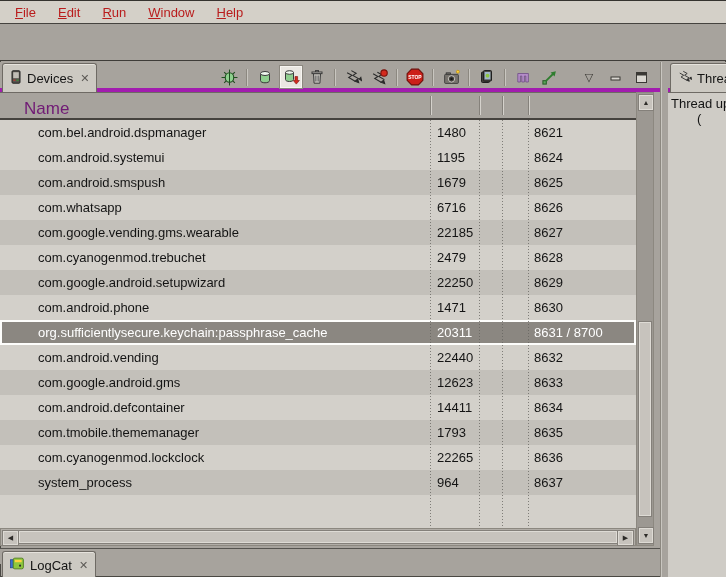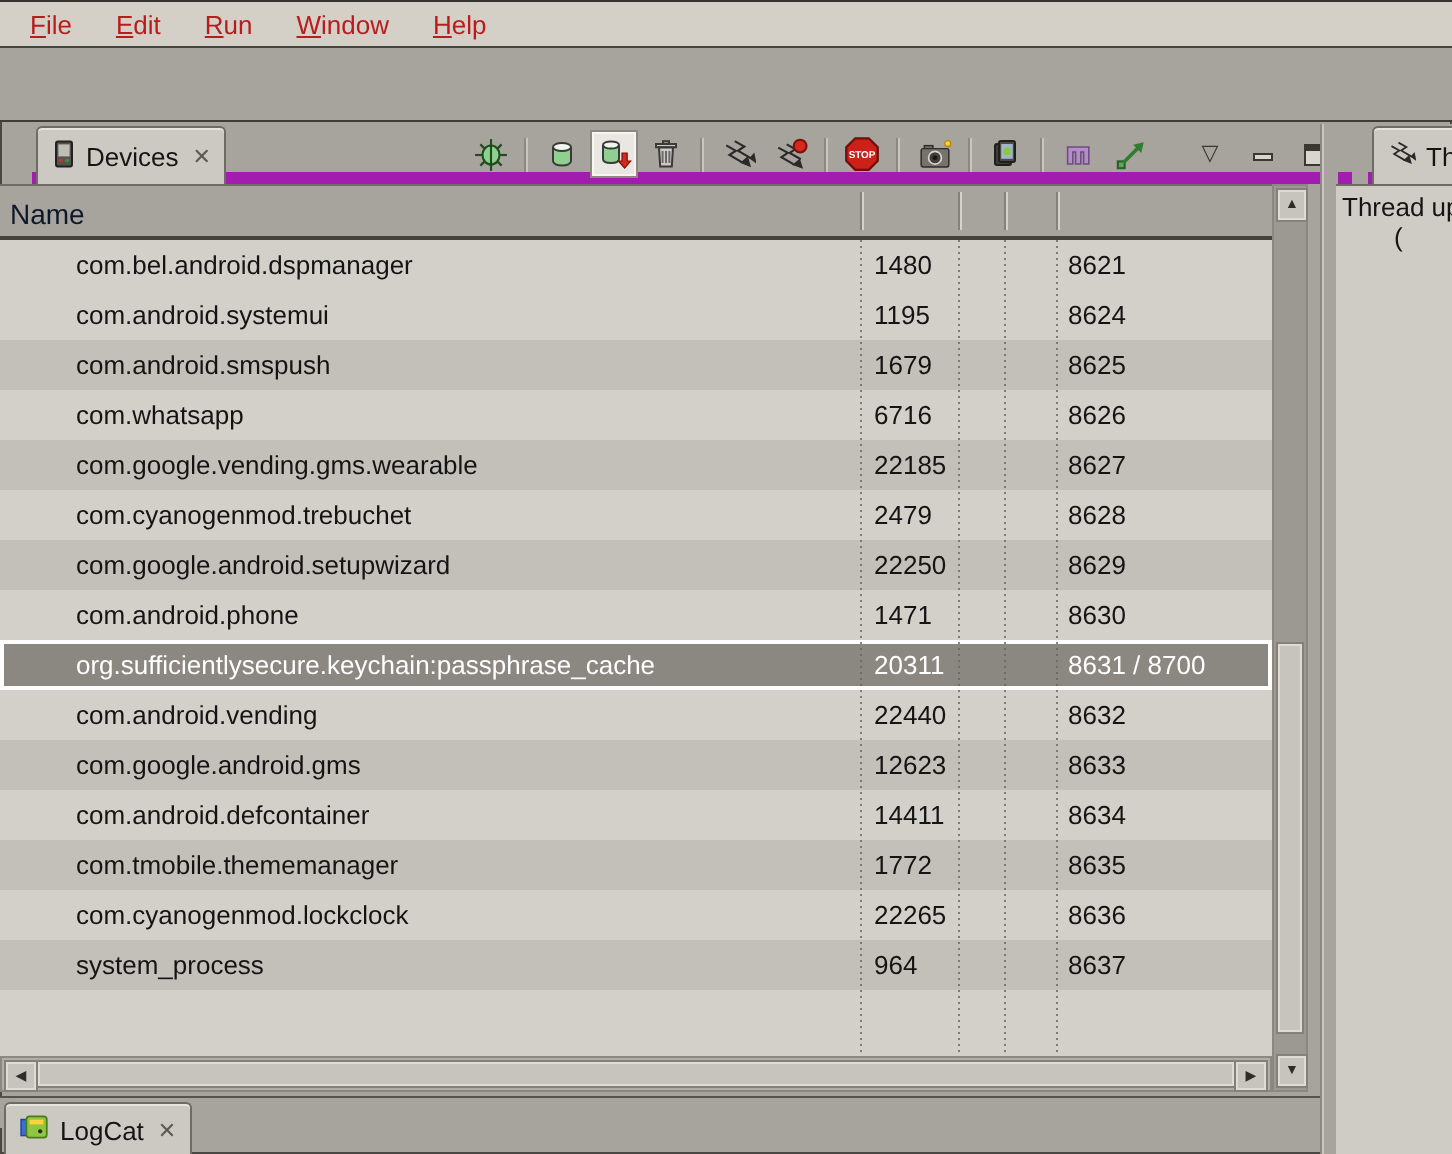--- a/index.html
+++ b/index.html
@@ -23,21 +23,21 @@
 
   
   .toolbar-band{
     position:absolute;left:0;top:24px;width:726px;height:37px;
     background:var(--chrome,#a7a39d);
     border-bottom:1px solid #3f3d39;box-sizing:border-box;
   }
 
   
   .devices{position:absolute;left:0;top:62px;width:660px;height:486px;}
-  .tabstrip{position:absolute;left:16px;top:0;width:100%;height:30px;background:var(--chrome,#a7a39d);border-bottom:6px solid #a21caf;box-sizing:border-box;padding-left:32px;}
+  .tabstrip{position:absolute;left:0;top:0;width:100%;height:30px;background:var(--chrome,#a7a39d);border-bottom:4px solid #a21caf;box-sizing:border-box;padding-left:32px;}
   .tab{
     position:absolute;left:2px;top:1px;height:28px;
     background:var(--tab_selected,#ccc9c2);
     border:1px solid #6e6a64;border-bottom:none;border-radius:3px 3px 0 0;
     display:flex;align-items:center;padding:0 7px;gap:5px;font-size:13px;color:#141414;
     box-shadow:inset 0 1px 0 #e6e3dd;
   }
   .close-x{font-size:11px;color:#5c5a56;font-weight:bold;padding-left:2px;cursor:default;}
 
   
@@ -48,21 +48,21 @@
   .tspace{width:14px;}
   .glyph{font-size:11px;color:#3a3834;line-height:1;}
 
   
   .hdr{
     position:absolute;left:0;top:30px;width:636px;height:28px;
     background:var(--chrome,#a7a39d);
     border-top:1px solid #6e6a64;border-bottom:2px solid #45423e;
     box-sizing:border-box;
   }
-  .hdr-label{position:absolute;left:5px;top:6px;font-size:14px;color:#0f172a;}
+  .hdr-label{position:absolute;left:24px;top:6px;font-size:17px;color:#701a75;}
   .hsep{position:absolute;top:3px;bottom:3px;width:1px;background:#85817b;box-shadow:1px 0 0 #d5d2cc;}
 
   .rows{position:absolute;left:0;top:58px;width:636px;height:408px;background:var(--row_light,#d3d0ca);overflow:hidden;}
   .row{height:25px;position:relative;background:var(--row_light,#d3d0ca);font-size:13px;color:#141414;}
   .row.alt{background:var(--row_dark,#c3c0ba);}
   .row.selected{
     background:var(--selection_bg,#8b8781);color:var(--selection_text,#ffffff);
     outline:2px solid #fdfdfb;outline-offset:-2px;z-index:2;
   }
   .cell{position:absolute;top:5px;white-space:nowrap;}
@@ -312,21 +312,21 @@
           <span class="cell pid">12623</span>
           <span class="cell port">8633</span>
         </div>
         <div class="row">
           <span class="cell name">com.android.defcontainer</span>
           <span class="cell pid">14411</span>
           <span class="cell port">8634</span>
         </div>
         <div class="row alt">
           <span class="cell name">com.tmobile.thememanager</span>
-          <span class="cell pid">1772</span>
+          <span class="cell pid">1793</span>
           <span class="cell port">8635</span>
         </div>
         <div class="row">
           <span class="cell name">com.cyanogenmod.lockclock</span>
           <span class="cell pid">22265</span>
           <span class="cell port">8636</span>
         </div>
         <div class="row alt">
           <span class="cell name">system_process</span>
           <span class="cell pid">964</span>

